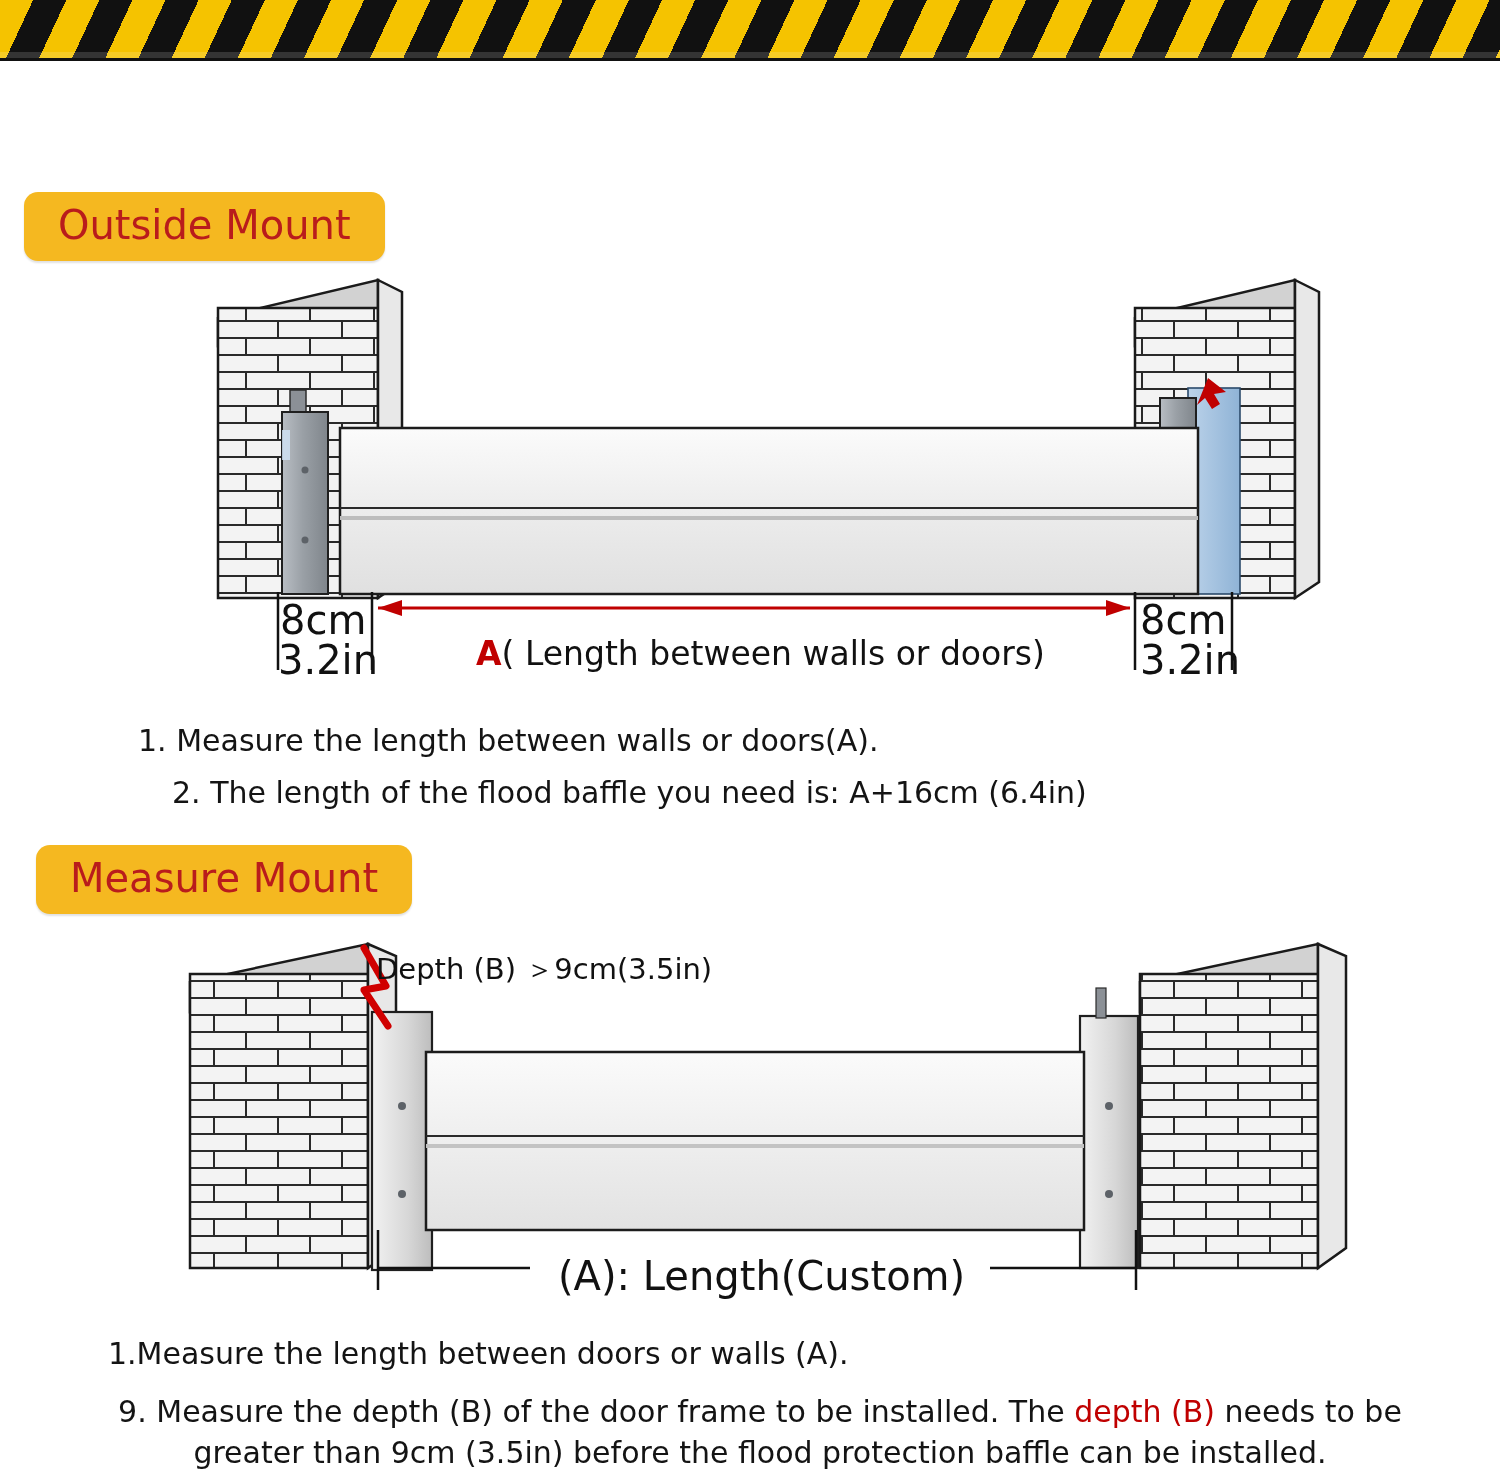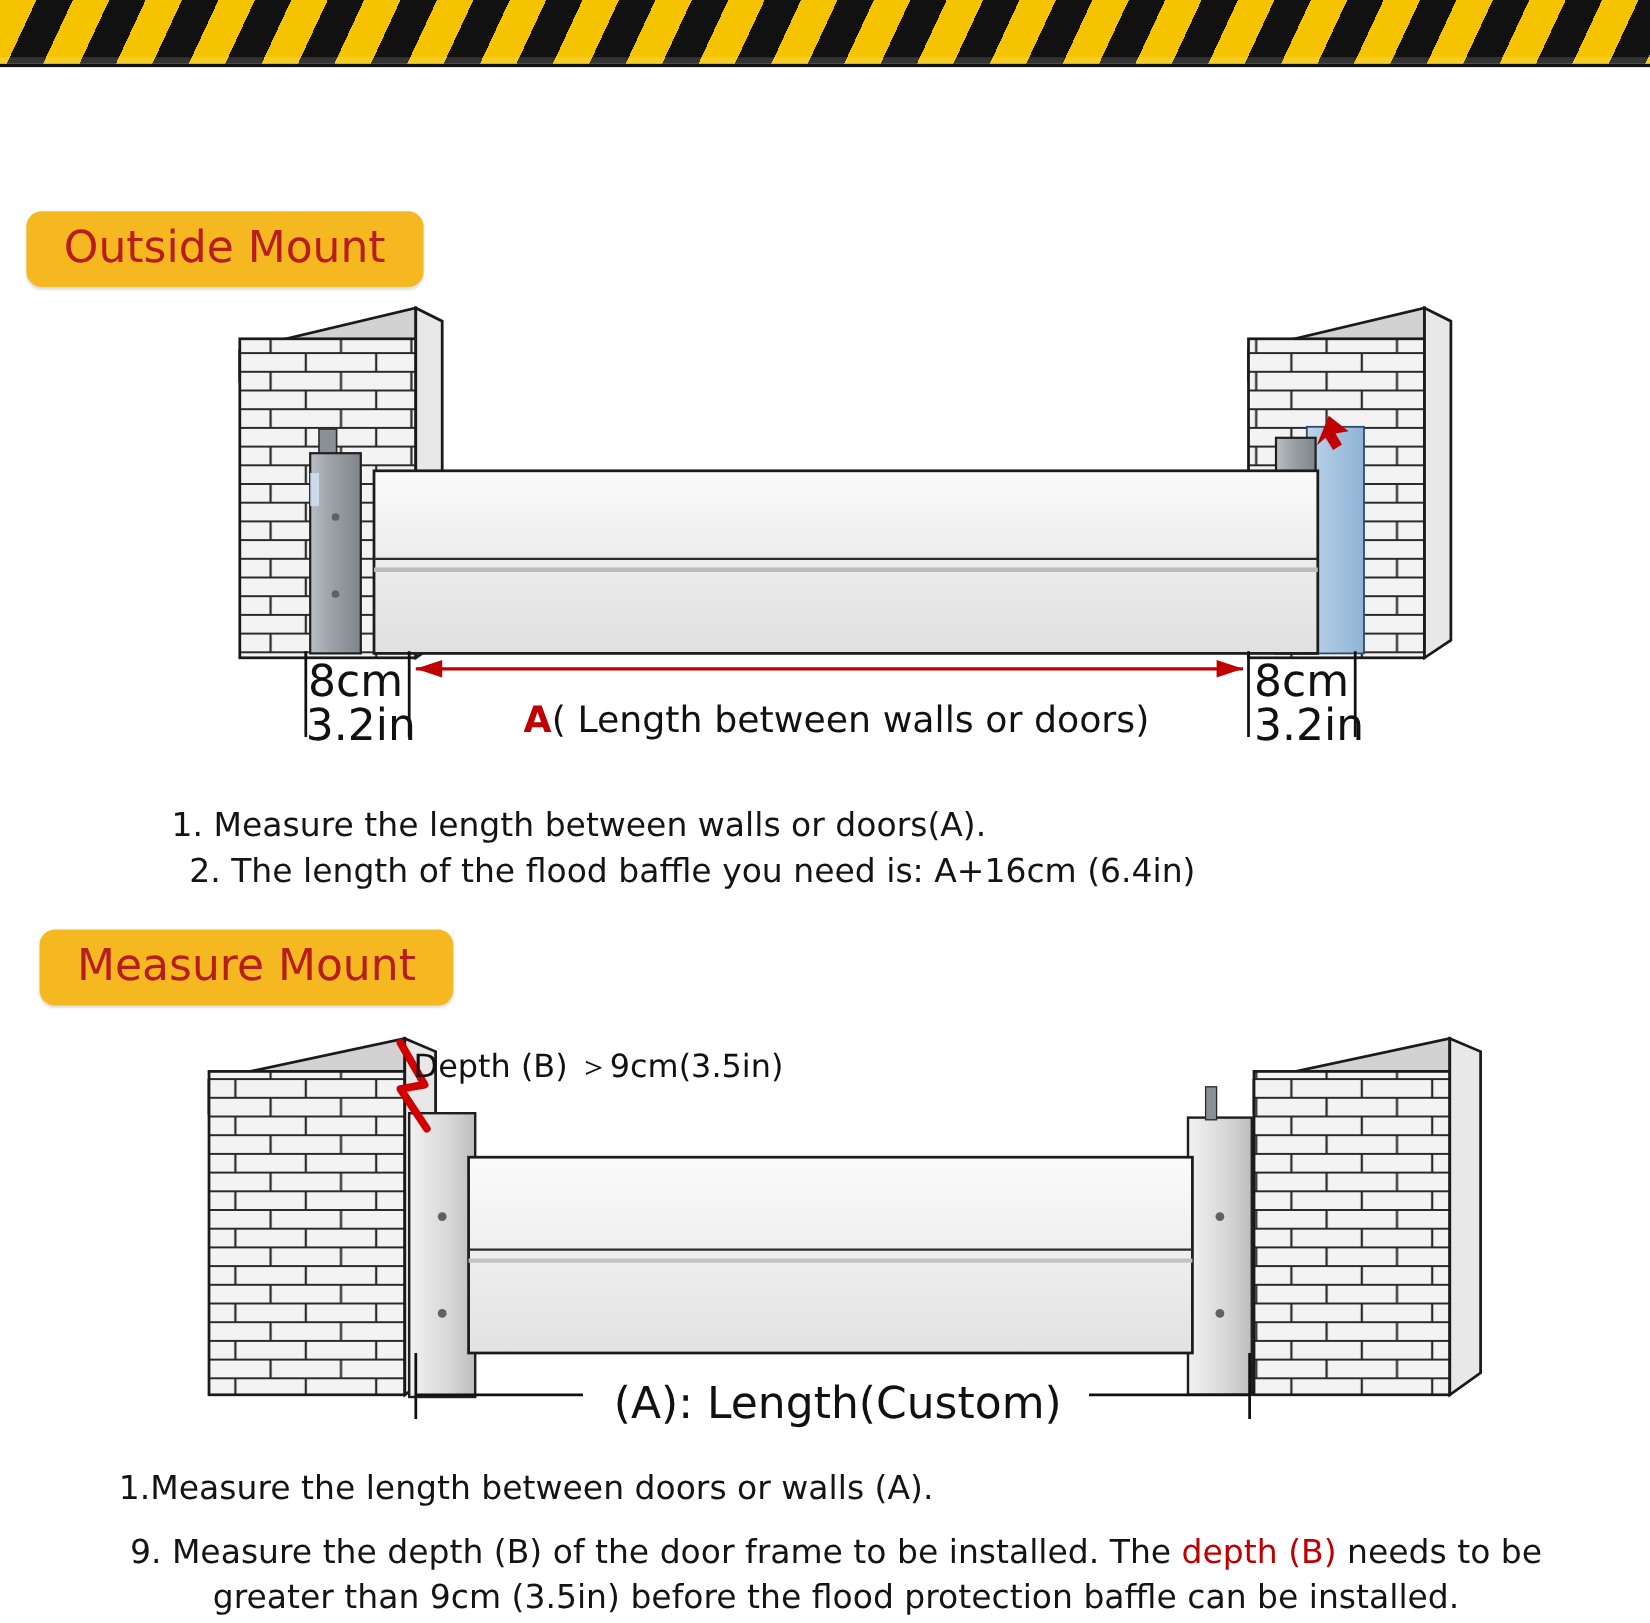--- a/index.html
+++ b/index.html
@@ -190,21 +190,21 @@
 <div class="dim-text" style="left:280px; top:597px;">8cm</div>
 <div class="dim-text" style="left:278px; top:637px;">3.2in</div>
 
 <div class="dim-text" style="left:1140px; top:597px;">8cm</div>
 <div class="dim-text" style="left:1140px; top:637px;">3.2in</div>
 
 <div class="dim-text big" style="left:476px; top:634px;">
   <span class="red-letter">A</span><span>( Length between walls or doors)</span>
 </div>
 
-<div class="note" style="left:156px; top:723px;margin-top:10px;">1. Measure the length between walls or doors(A).</div>
+<div class="note" style="left:138px; top:723px;">1. Measure the length between walls or doors(A).</div>
 <div class="note" style="left:132px; top:775px;margin-left:40px;">2. The length of the flood baffle you need is: A+16cm (6.4in)</div>
 
 <div class="badge" id="badge-inside">Measure Mount</div>
 
 <svg class="diagram" style="left:150px; top:930px;" width="1240" height="360" viewBox="0 0 1240 360">
   <defs>
     <pattern id="brickB" width="64" height="34" patternUnits="userSpaceOnUse">
       <rect width="64" height="34" fill="#f3f3f3"></rect>
       <path d="M0 0 H64 M0 17 H64 M0 34 H64" stroke="#2a2a2a" stroke-width="2"></path>
       <path d="M32 0 V17 M0 17 V34 M64 17 V34" stroke="#2a2a2a" stroke-width="2"></path>

